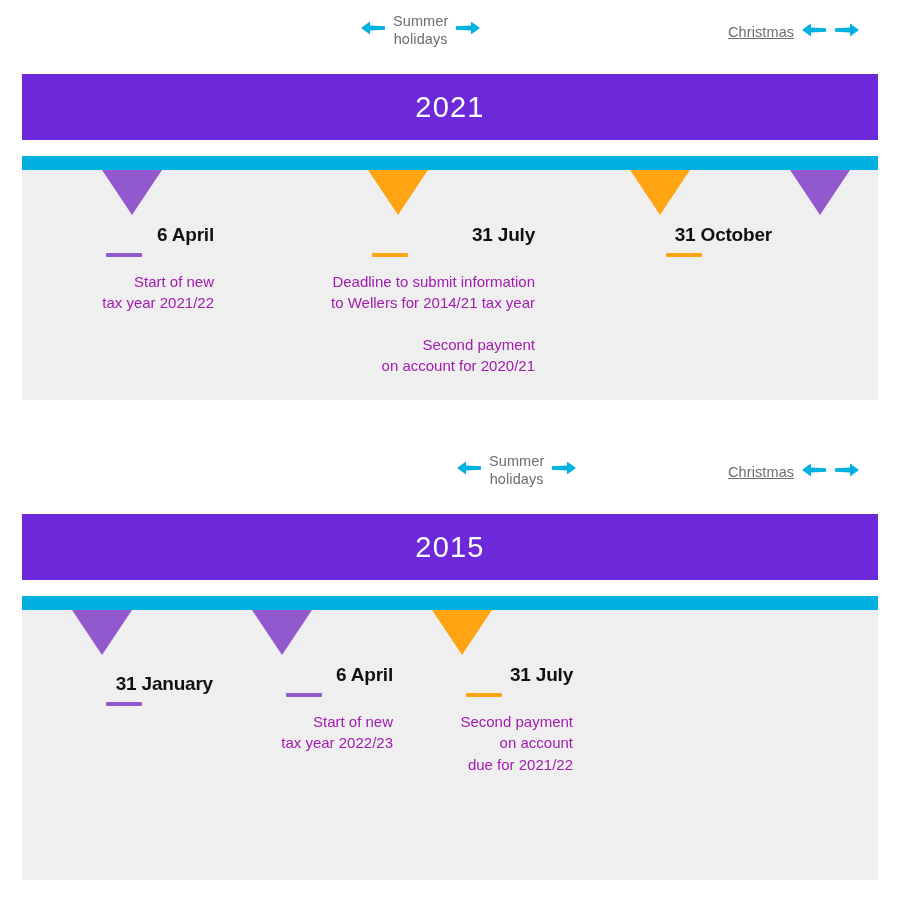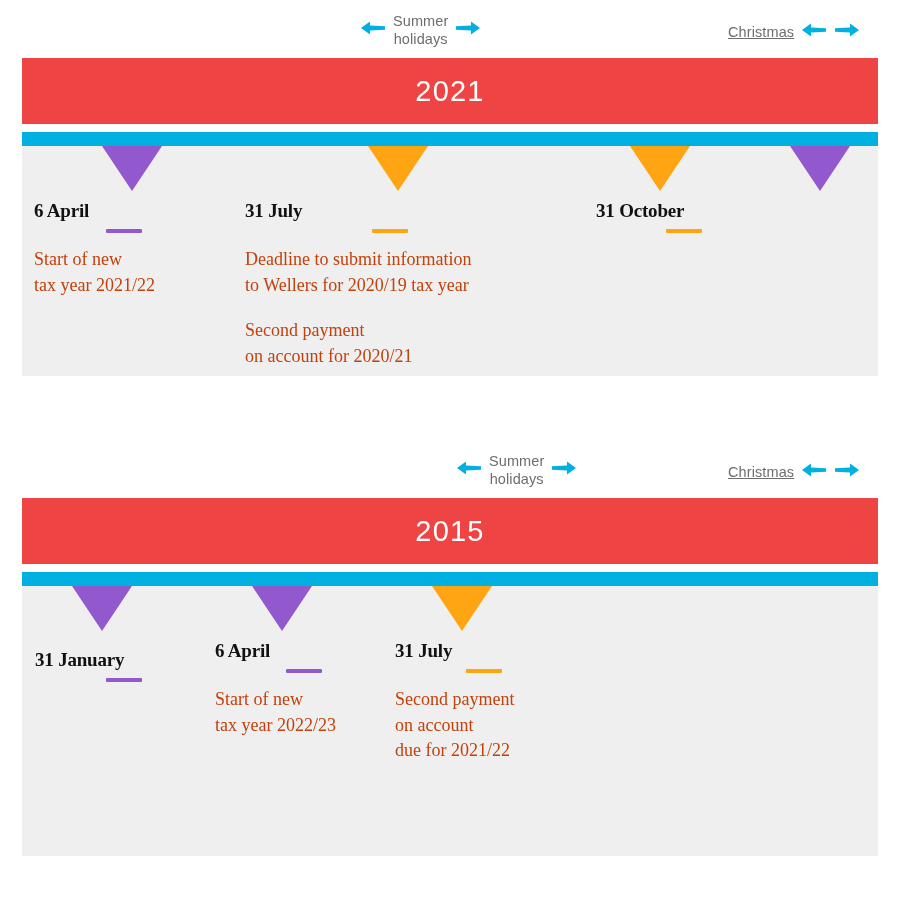--- a/index.html
+++ b/index.html
@@ -50,23 +50,23 @@
     letter-spacing: 0.1px;
     white-space: pre-line;
   }
   .season-label.one-line { white-space: nowrap; text-decoration: underline; }
 
   .arrow-ico { display: block; flex: 0 0 auto; }
 
   
   .year-banner {
     position: relative;
-    margin: 0 22px;
+    margin: 16px 22px;
     height: 66px;
-    background: #ef4444;
+    background: #6d28d9;
     display: flex;
     align-items: center;
     justify-content: center;
   }
   .year-banner .year-text {
     color: #ffffff;
     font-size: 29px;
     letter-spacing: 1.2px;
     font-weight: 400;
   }
@@ -109,41 +109,40 @@
 
   .events-layer {
     position: absolute;
     left: 0;
     top: 0;
     width: 100%;
     height: 100%;
   }
   .event-col {
     position: absolute;
-    text-align: left;
+    text-align: right;
     transform: translateX(-50%);
-    font-family: Liberation Serif, serif;
   }
   .event-date {
     font-size: 19px;
     font-weight: bold;
     color: #111111;
     letter-spacing: -0.2px;
     white-space: nowrap;
   }
   .event-underline {
     width: 36px;
     height: 4px;
     margin: 7px auto 14px auto;
     border-radius: 1px;
   }
   .event-desc {
-    font-size: 18px;
+    font-size: 15px;
     line-height: 1.42;
-    color: #c2410c;
+    color: #a21caf;
     white-space: pre-line;
   }
   .event-desc.block2 {
     margin-top: 20px;
   }
 </style>
 </head>
 <body>
 
 <div class="timeline-page">
@@ -202,21 +201,21 @@
           <div class="event-date">6 April</div>
           <div class="event-underline" style="background:#9259cf;"></div>
           <div class="event-desc">Start of new
 tax year 2021/22</div>
         </div>
 
         <div class="event-col" style="left:368px; top:68px; width:290px;">
           <div class="event-date">31 July</div>
           <div class="event-underline" style="background:#ffa412;"></div>
           <div class="event-desc">Deadline to submit information
-to Wellers for 2020/19 tax year</div>
+to Wellers for 2014/21 tax year</div>
           <div class="event-desc block2">Second payment
 on account for 2020/21</div>
         </div>
 
         <div class="event-col" style="left:662px; top:68px; width:176px;">
           <div class="event-date">31 October</div>
           <div class="event-underline" style="background:#ffa412;"></div>
         </div>
 
 

